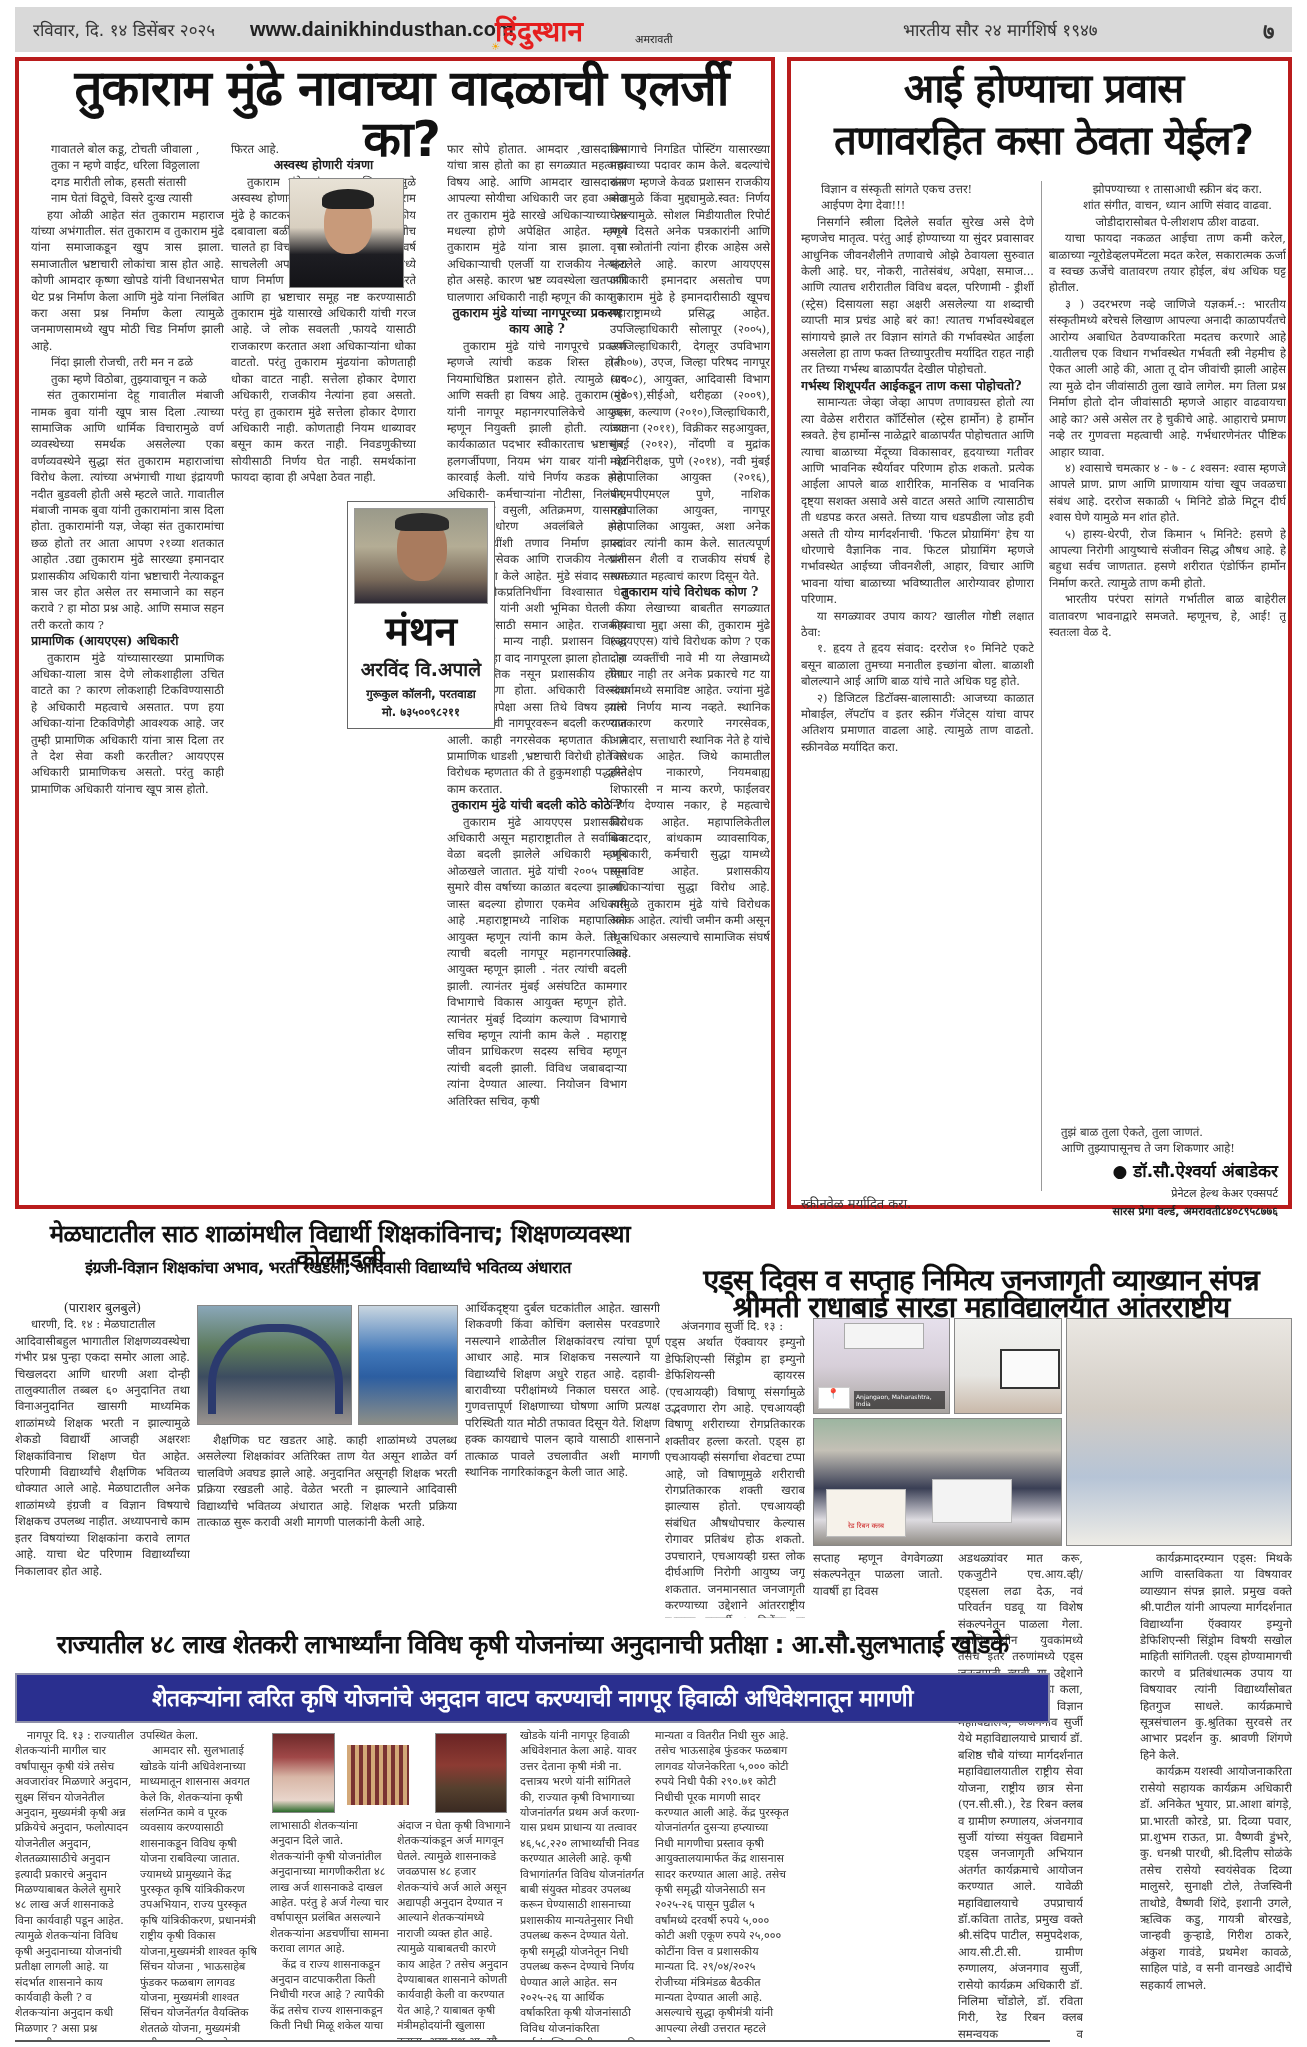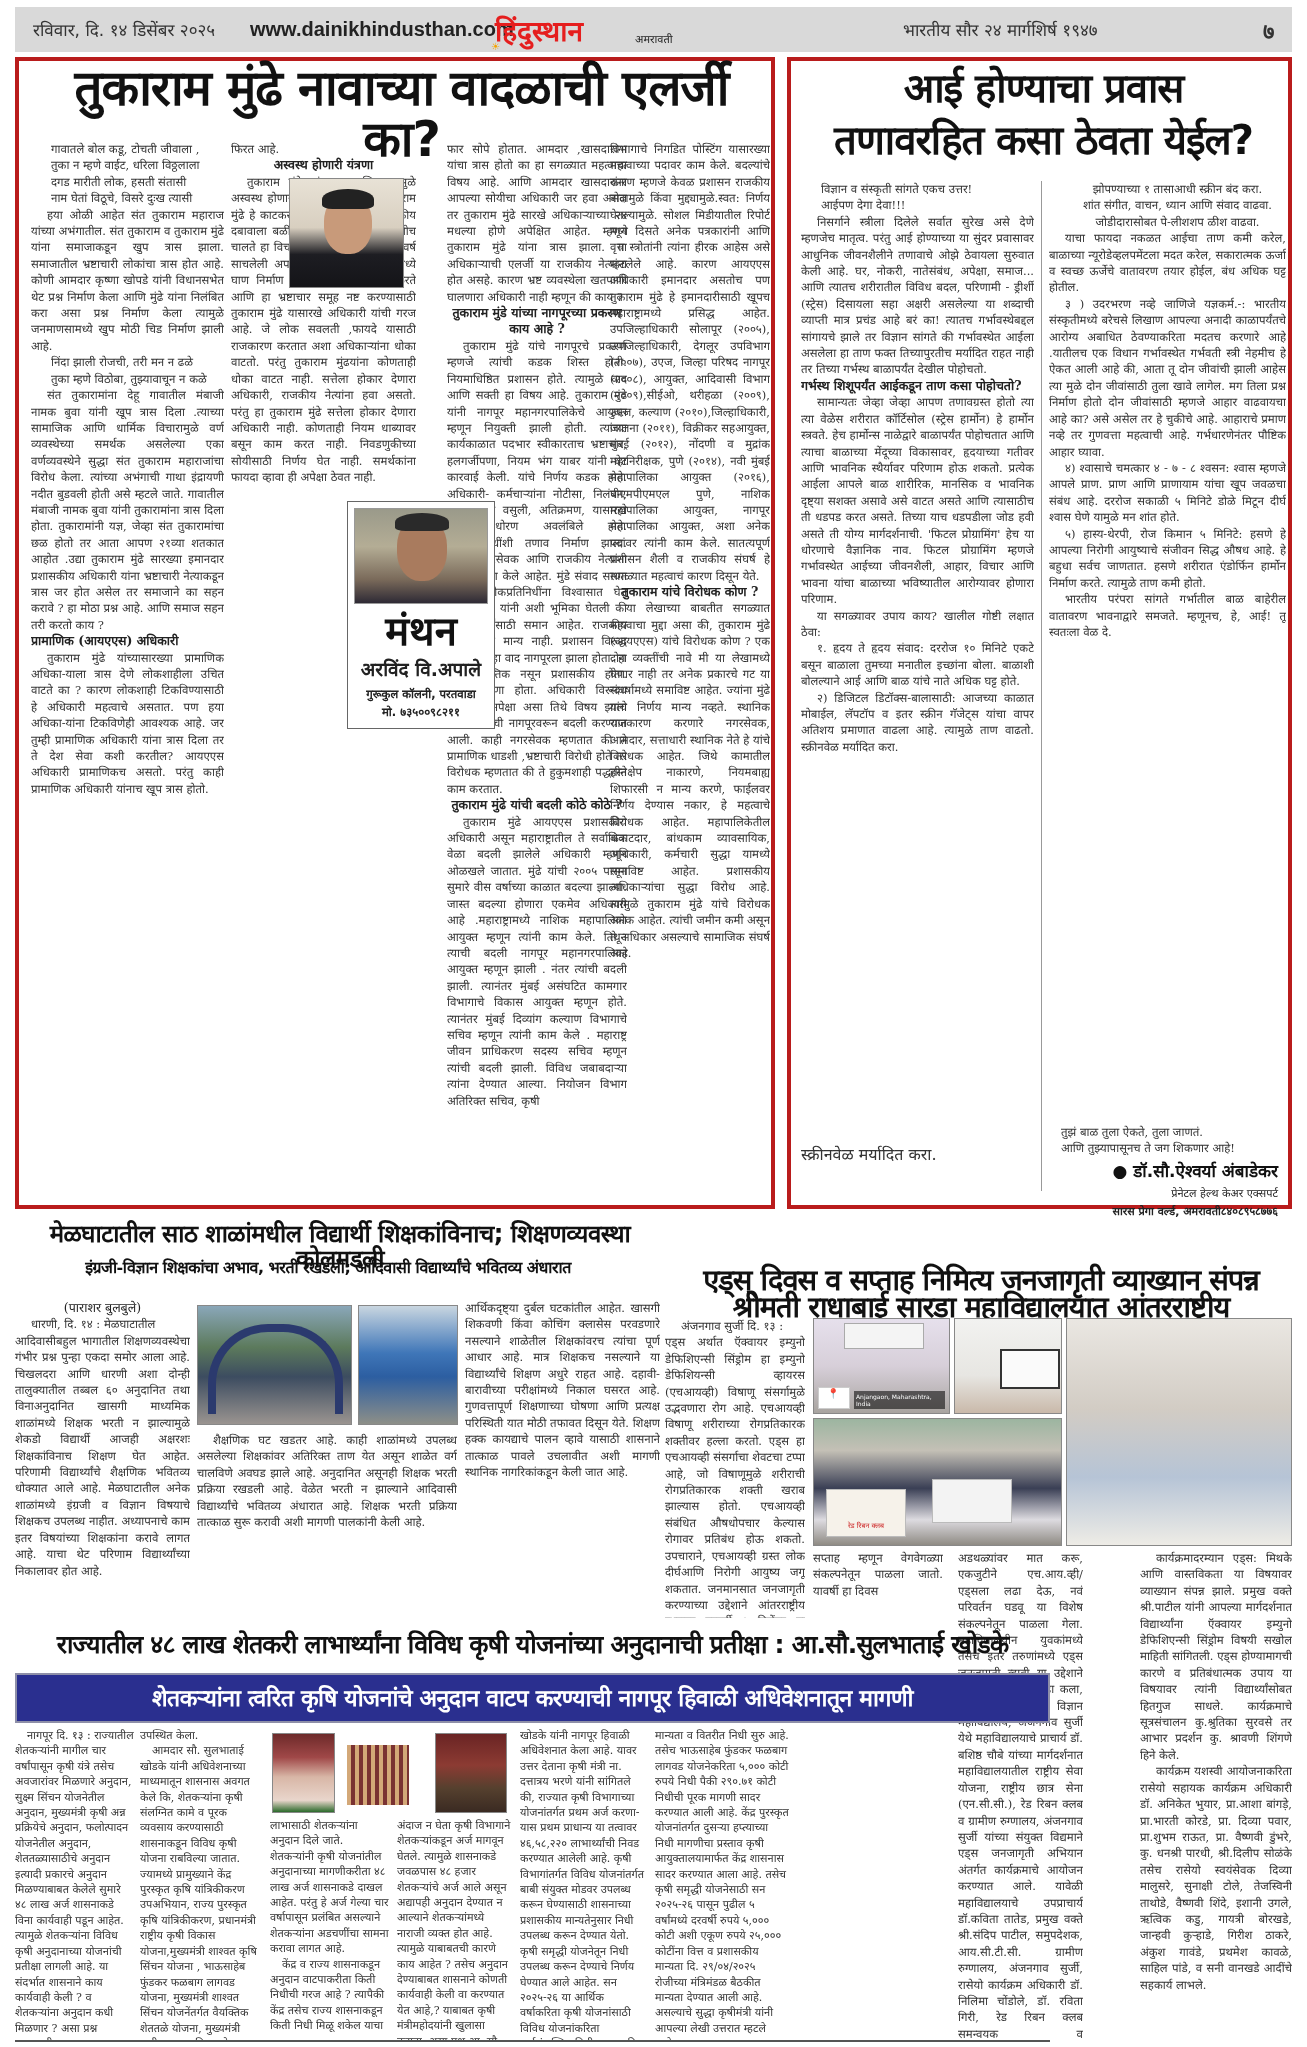--- a/index.html
+++ b/index.html
@@ -115,21 +115,21 @@
   </div>
   <div style="position:absolute; left:270px; top:1063px; width:230px; font-size:11.5px; line-height:16px; color:#333;">
     <div>तुझं बाळ तुला ऐकते, तुला जाणतं.</div>
     <div>आणि तुझ्यापासूनच ते जग शिकणार आहे!</div>
   </div>
   <div style="position:absolute; right:10px; top:1098px; text-align:right;">
     <div style="font-family:'DejaVu Sans',sans-serif; font-weight:bold; font-size:17px; color:#111;"><span>● </span><span>डॉ.सौ.ऐश्वर्या अंबाडेकर</span></div>
     <div style="font-size:11px; margin-top:3px;">प्रेनेटल हेल्थ केअर एक्सपर्ट</div>
     <div style="font-family:'DejaVu Sans',sans-serif; font-weight:bold; font-size:11px; margin-top:3px;">सारस प्रेगा वर्ल्ड, अमरावती८४०८९५८७७६</div>
   </div>
-  <div style="position:absolute; left:10px; top:1082px; font-size:16px; color:#333;">स्क्रीनवेळ मर्यादित करा.</div>
+  <div style="position:absolute; left:10px; top:1133px; font-size:13px; color:#333;">स्क्रीनवेळ मर्यादित करा.</div>
 </div>
 
 <div class="headline" style="position:absolute; left:15px; top:1222px; width:650px; text-align:center; font-size:24px; letter-spacing:-0.5px;">मेळघाटातील साठ शाळांमधील विद्यार्थी शिक्षकांविनाच; शिक्षणव्यवस्था कोलमडली</div>
 <div class="headline" style="position:absolute; left:3px; top:1260px; width:650px; text-align:center; font-size:16px; letter-spacing:-0.5px;">इंग्रजी-विज्ञान शिक्षकांचा अभाव, भरती रखडली; आदिवासी विद्यार्थ्यांचे भवितव्य अंधारात</div>
 
 <div class="col" style="left:15px; top:1300px; width:175px; height:315px;">
   <p class="subhead" style="font-weight:normal;">(पाराशर बुलबुले)</p>
   <p>धारणी, दि. १४ : मेळघाटातील</p>
   <p style="text-indent:0">आदिवासीबहुल भागातील शिक्षणव्यवस्थेचा गंभीर प्रश्न पुन्हा एकदा समोर आला आहे. चिखलदरा आणि धारणी अशा दोन्ही तालुक्यातील तब्बल ६० अनुदानित तथा विनाअनुदानित खासगी माध्यमिक शाळांमध्ये शिक्षक भरती न झाल्यामुळे शेकडो विद्यार्थी आजही अक्षरशः शिक्षकांविनाच शिक्षण घेत आहेत. परिणामी विद्यार्थ्यांचे शैक्षणिक भवितव्य धोक्यात आले आहे. मेळघाटातील अनेक शाळांमध्ये इंग्रजी व विज्ञान विषयाचे शिक्षकच उपलब्ध नाहीत. अध्यापनाचे काम इतर विषयांच्या शिक्षकांना करावे लागत आहे. याचा थेट परिणाम विद्यार्थ्यांच्या निकालावर होत आहे.</p>
 </div>

